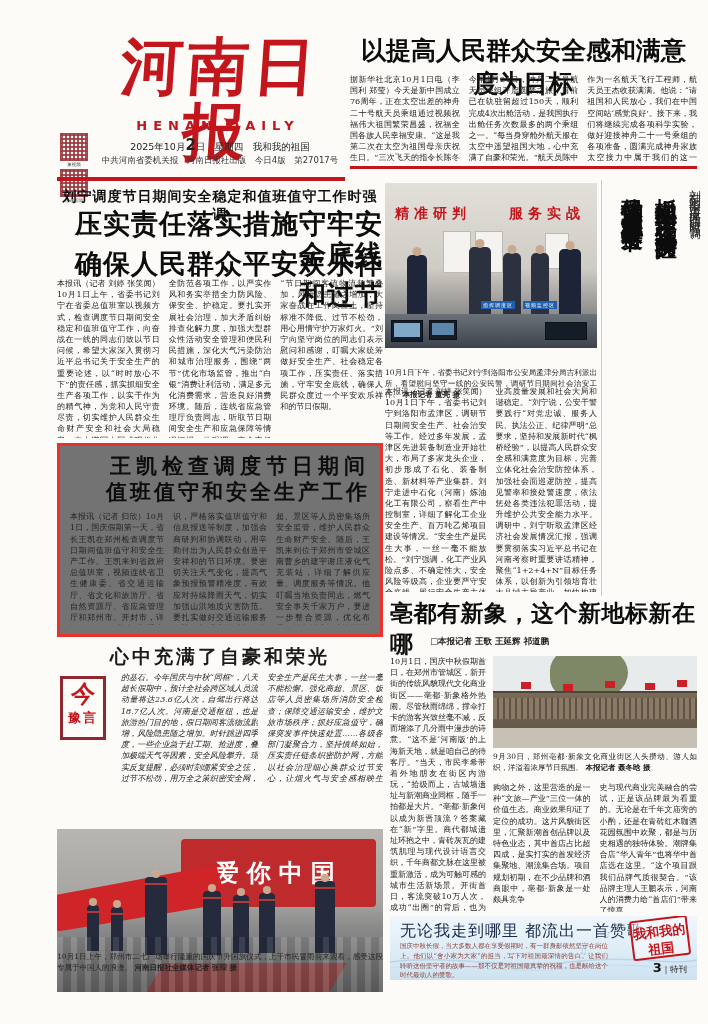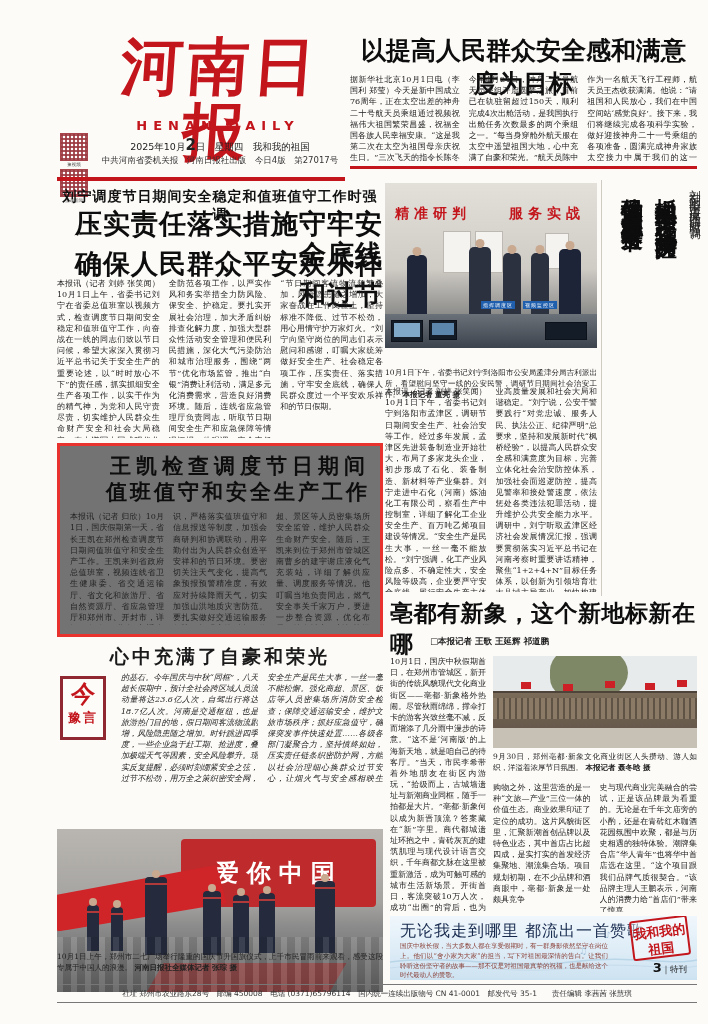--- a/index.html
+++ b/index.html
@@ -266,15 +266,14 @@
     <span class="notes" style="right:86px;top:14px;">♪</span>
     <span class="notes" style="right:110px;top:30px;">♫</span>
     <div class="banner-head">无论我走到哪里 都流出一首赞歌</div>
     <div class="banner-text">国庆中秋长假，当大多数人都在享受假期时，有一群身影依然坚守在岗位上。他们以“舍小家为大家”的担当，写下对祖国最深情的告白。让我们聆听这份坚守者的故事——那不仅是对祖国最真挚的祝福，也是献给这个时代最动人的赞歌。</div>
     <div class="stamp">我和我的祖国</div>
     <div class="pageptr">
       <b>3</b><span>｜特刊</span>
     </div>
   </div>
 
-  <div class="abs footer">社址 郑州市农业路东28号　邮编 450008　电话 (0371)65796114　国内统一连续出版物号 CN 41-0001　邮发代号 35-1　　责任编辑 李茜茜 张慧琪</div>
 
 </div>
 
 </body></html>

